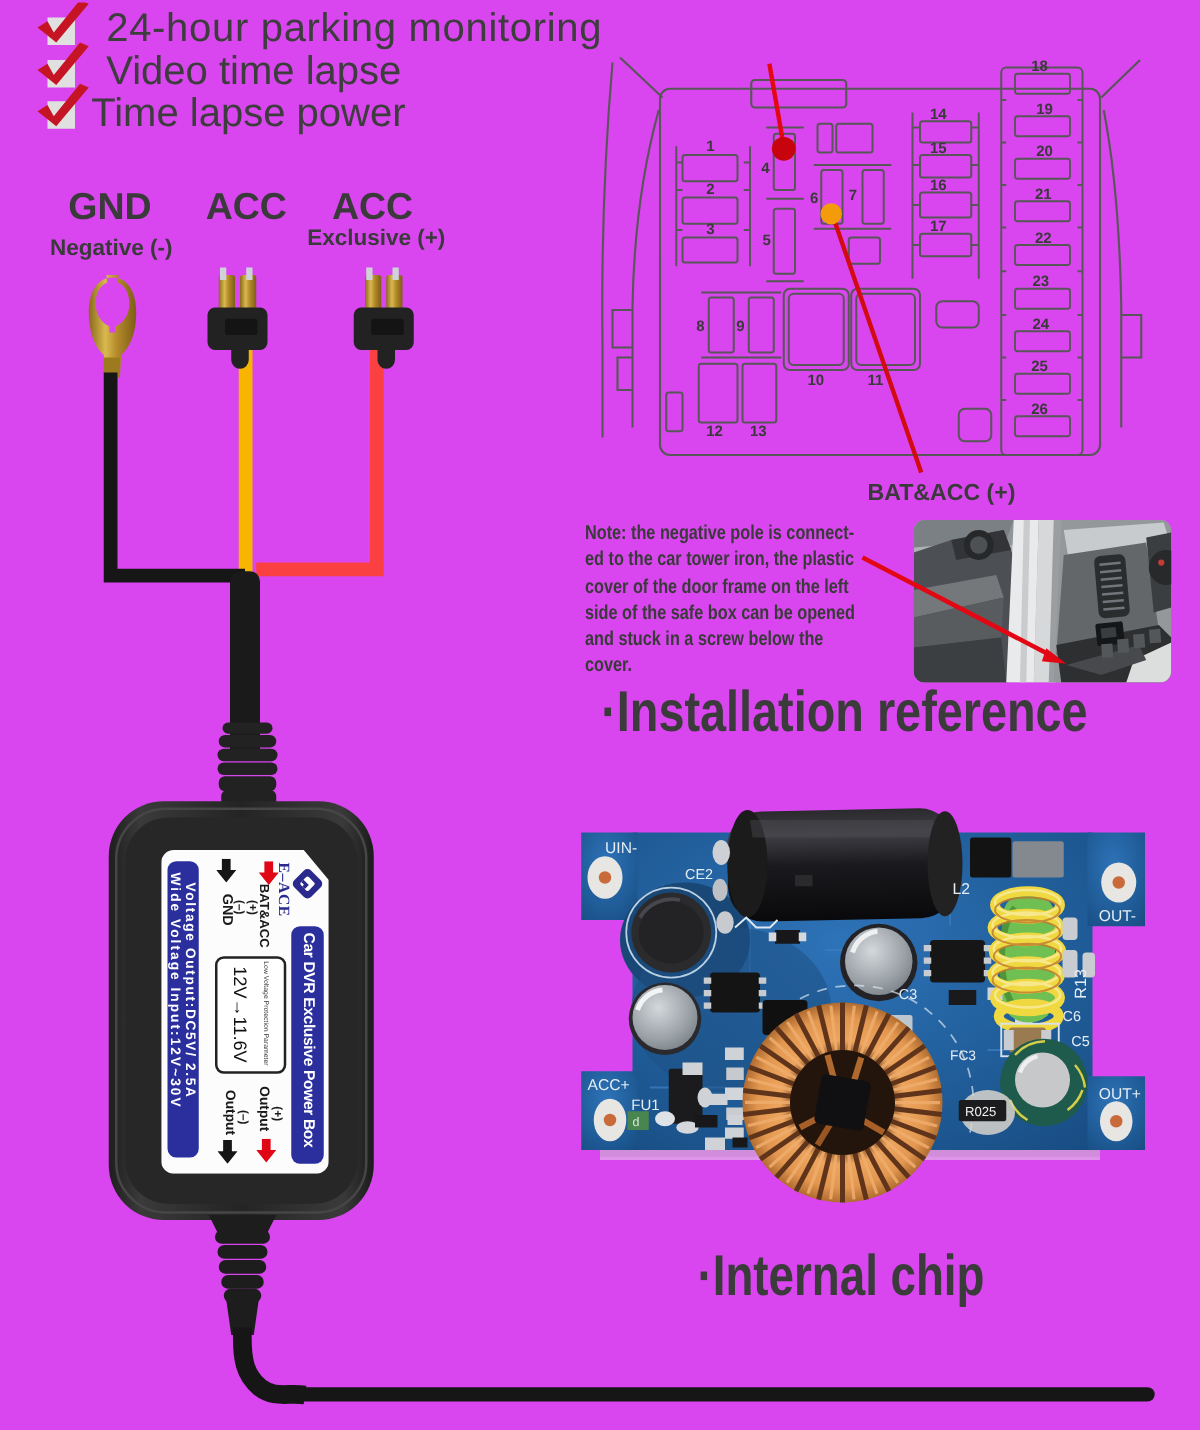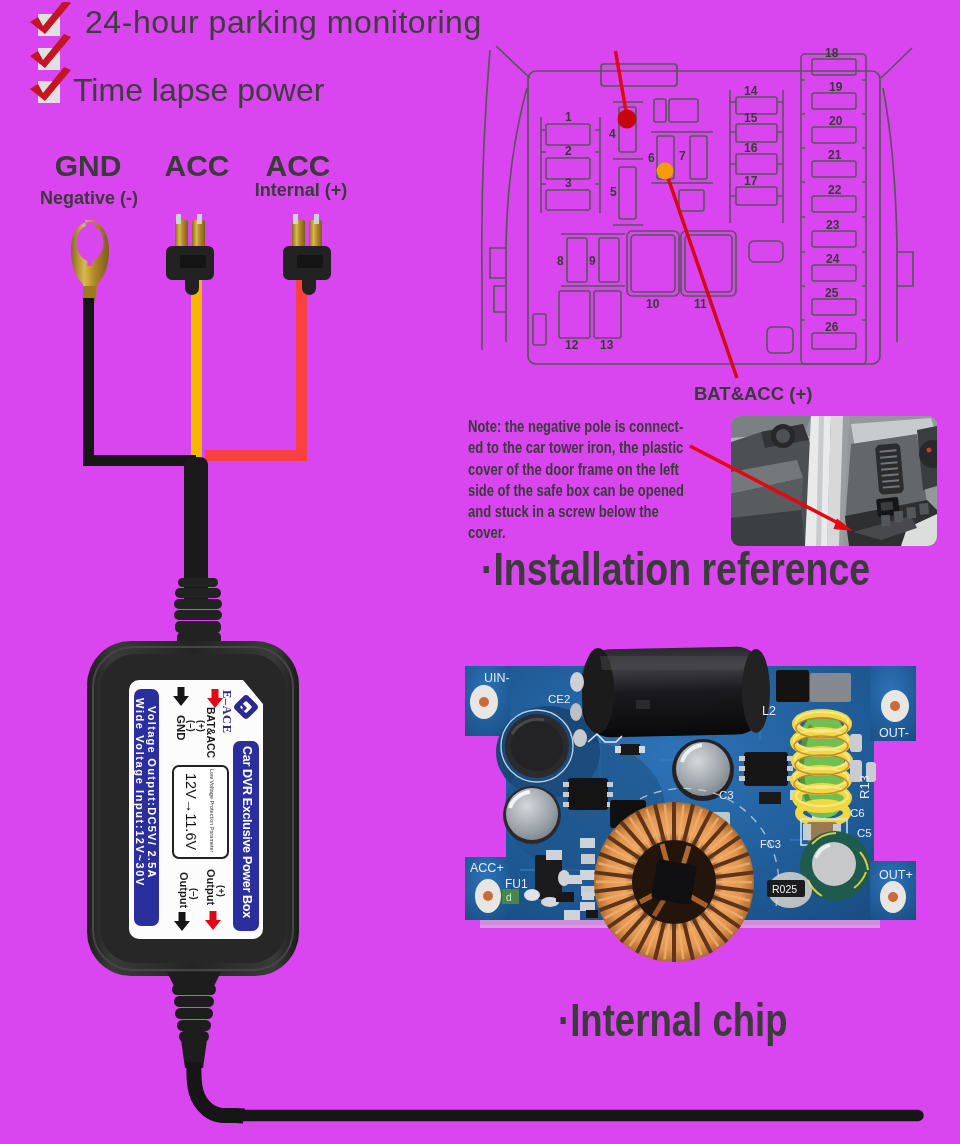--- a/index.html
+++ b/index.html
@@ -19,27 +19,28 @@
   <rect x="12" y="12" width="22" height="22" fill="#e0e0e0"></rect>
   <rect x="12" y="46" width="22" height="22" fill="#e0e0e0"></rect>
   <rect x="12" y="79" width="22" height="22" fill="#e0e0e0"></rect>
   <g fill="#c51423">
     <path d="M4 20 L12 15 L17 24 L38 -2 L45 1 L19 32 Z"></path>
     <path d="M4 54 L12 49 L17 58 L38 32 L45 35 L19 66 Z"></path>
     <path d="M4 87 L12 82 L17 91 L38 65 L45 68 L19 99 Z"></path>
   </g>
 </svg>
 <div class="abs feat" style="left:85px;top:4px;letter-spacing:0.55px;">24-hour parking monitoring</div>
+<div class="abs feat" style="left:85px;top:38px;">Video time lapse</div>
 <div class="abs feat" style="left:73px;top:71.5px;text-align:right;">Time lapse power</div>
 
 <div class="abs wlab" style="left:38px;top:149px;width:100px;font-size:30px;">GND</div>
 <div class="abs wlab" style="left:147px;top:149px;width:100px;font-size:30px;">ACC</div>
 <div class="abs wlab" style="left:248px;top:149px;width:100px;font-size:30px;">ACC</div>
 <div class="abs wlab" style="left:29px;top:188px;width:120px;font-size:18px;">Negative (-)</div>
-<div class="abs wlab" style="left:241px;top:180px;width:120px;font-size:18px;">Internal (+)</div>
+<div class="abs wlab" style="left:241px;top:180px;width:120px;font-size:18px;">Exclusive (+)</div>
 
 <svg class="abs" style="left:0;top:200px" width="960" height="944" viewBox="0 0 960 944">
   <defs>
     <linearGradient id="goldv" x1="0" y1="0" x2="1" y2="0">
       <stop offset="0" stop-color="#8a6a1c"></stop>
           <stop offset="0.35" stop-color="#d9b94e"></stop>
       <stop offset="0.6" stop-color="#b3892a"></stop>
           <stop offset="1" stop-color="#7d5d16"></stop>
     </linearGradient>
     <linearGradient id="boxg" x1="0" y1="0" x2="1" y2="0">

